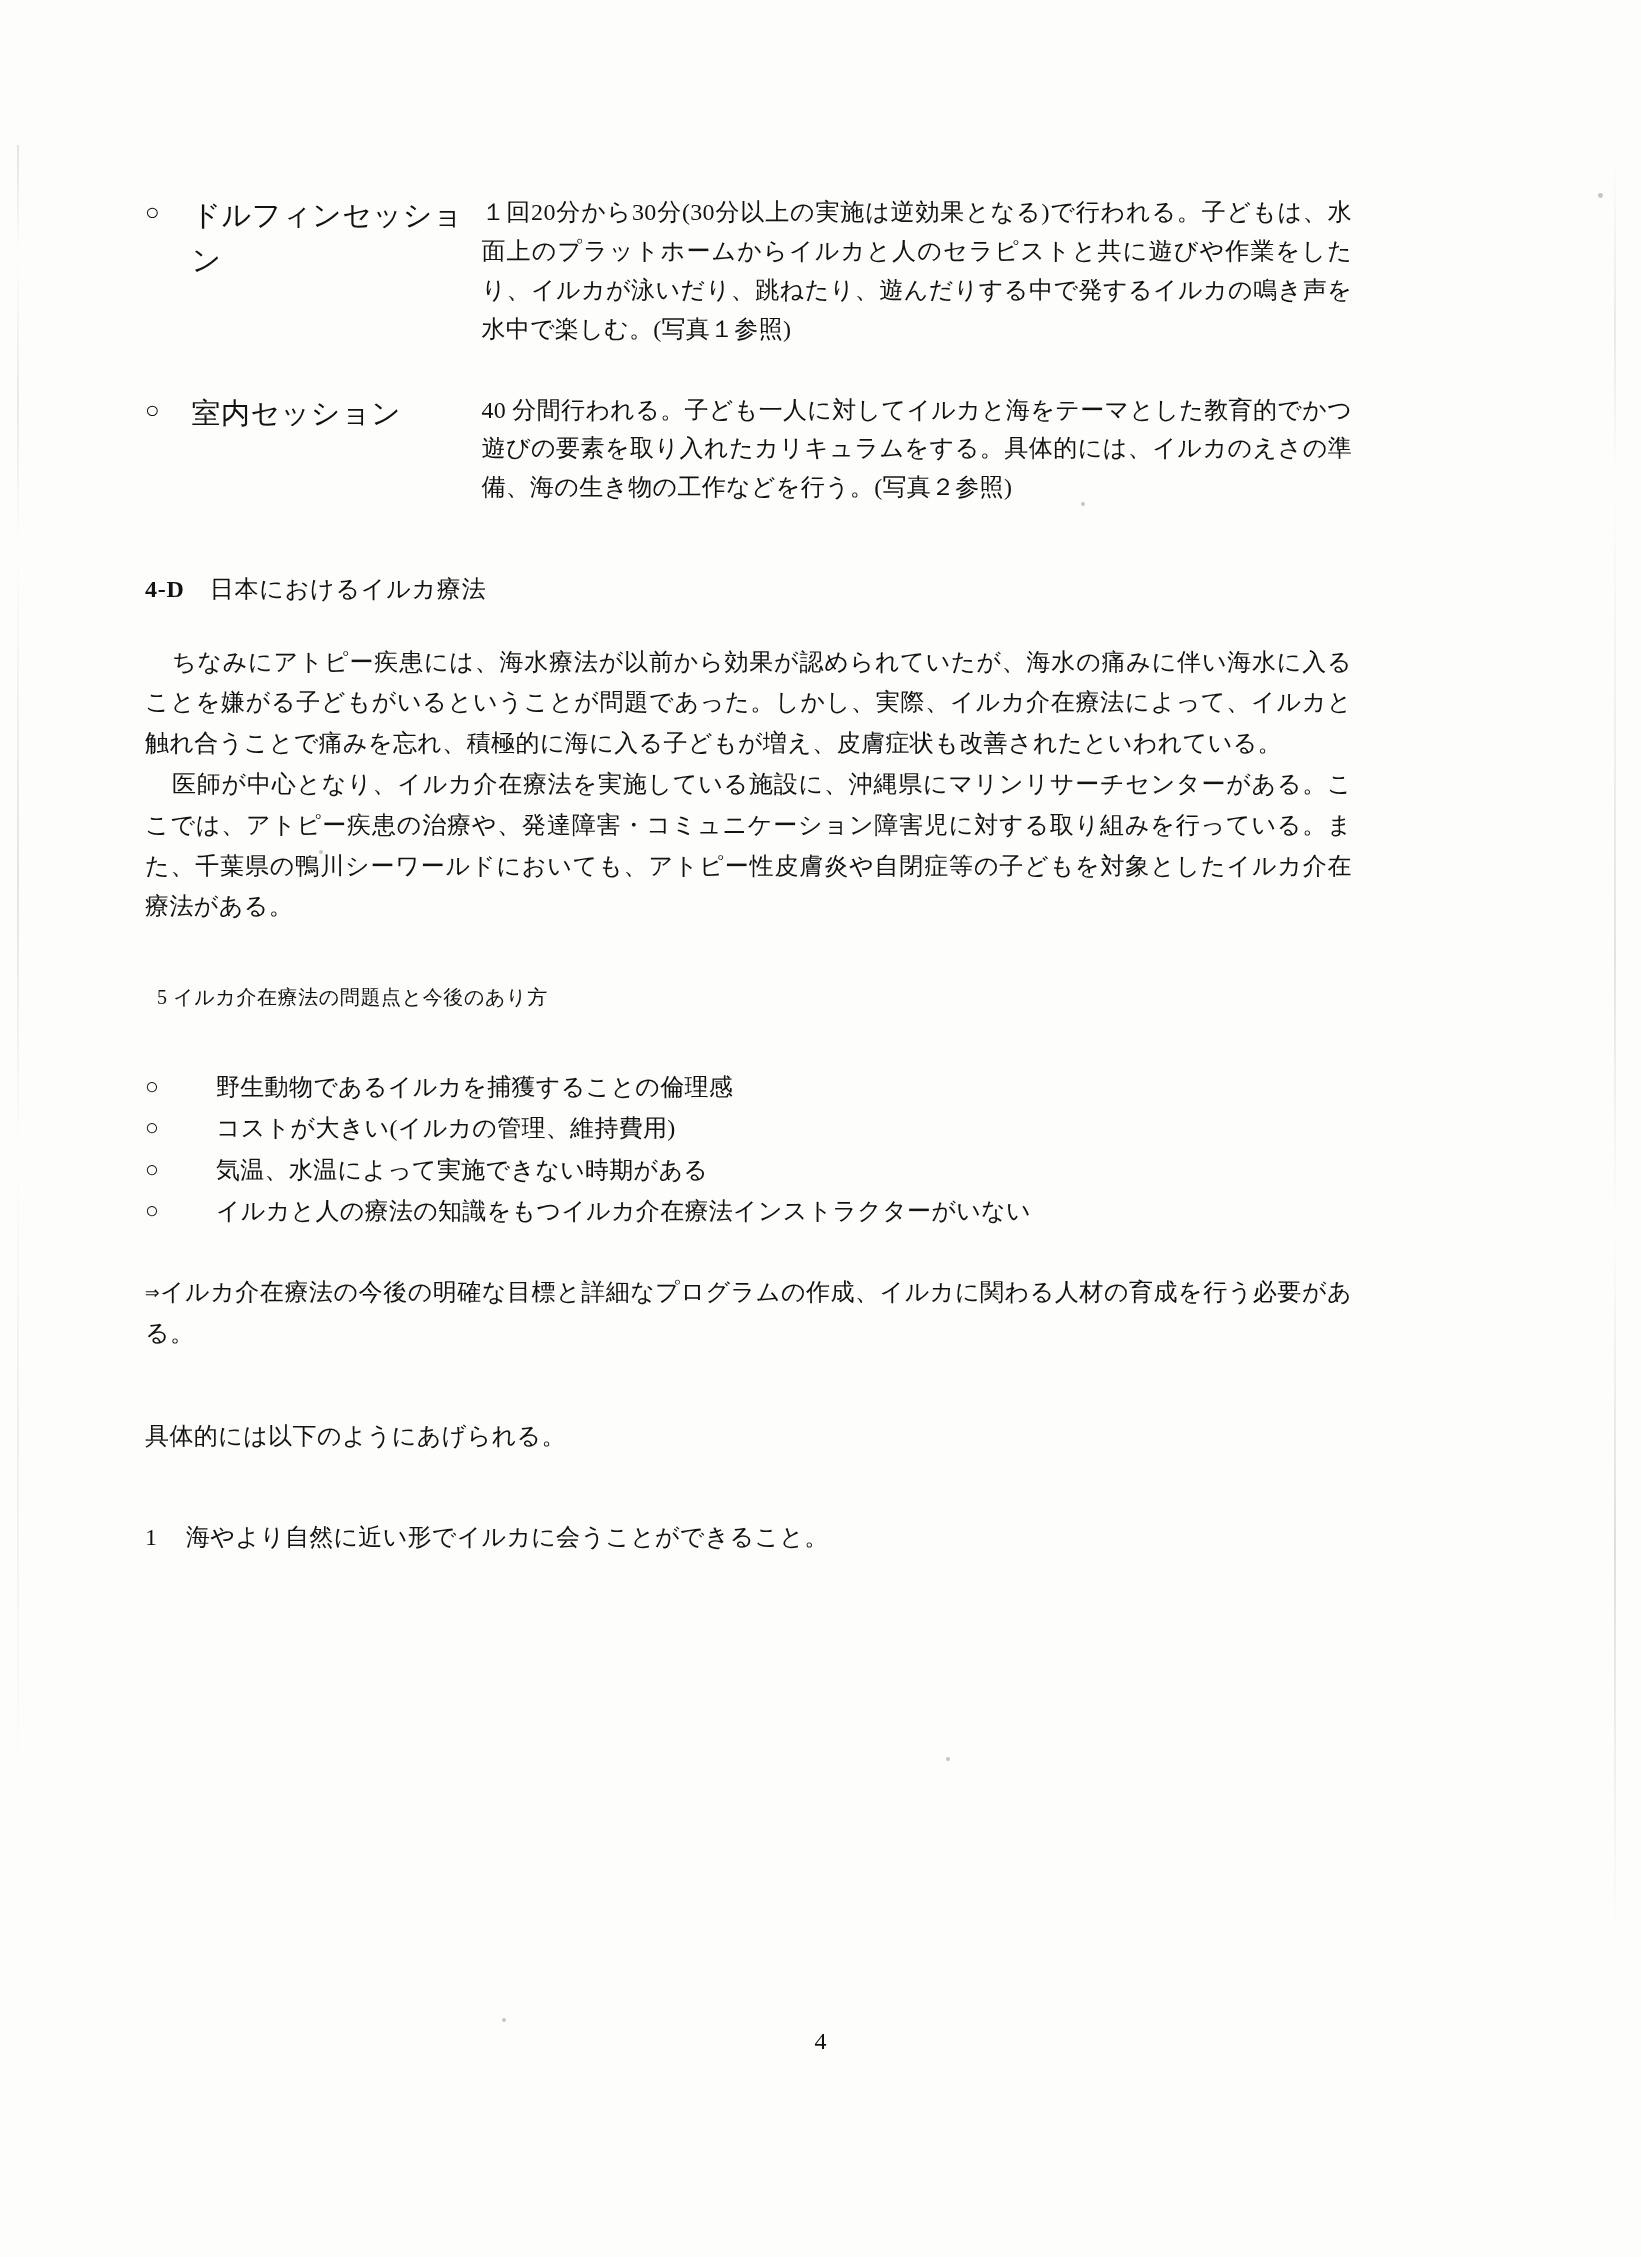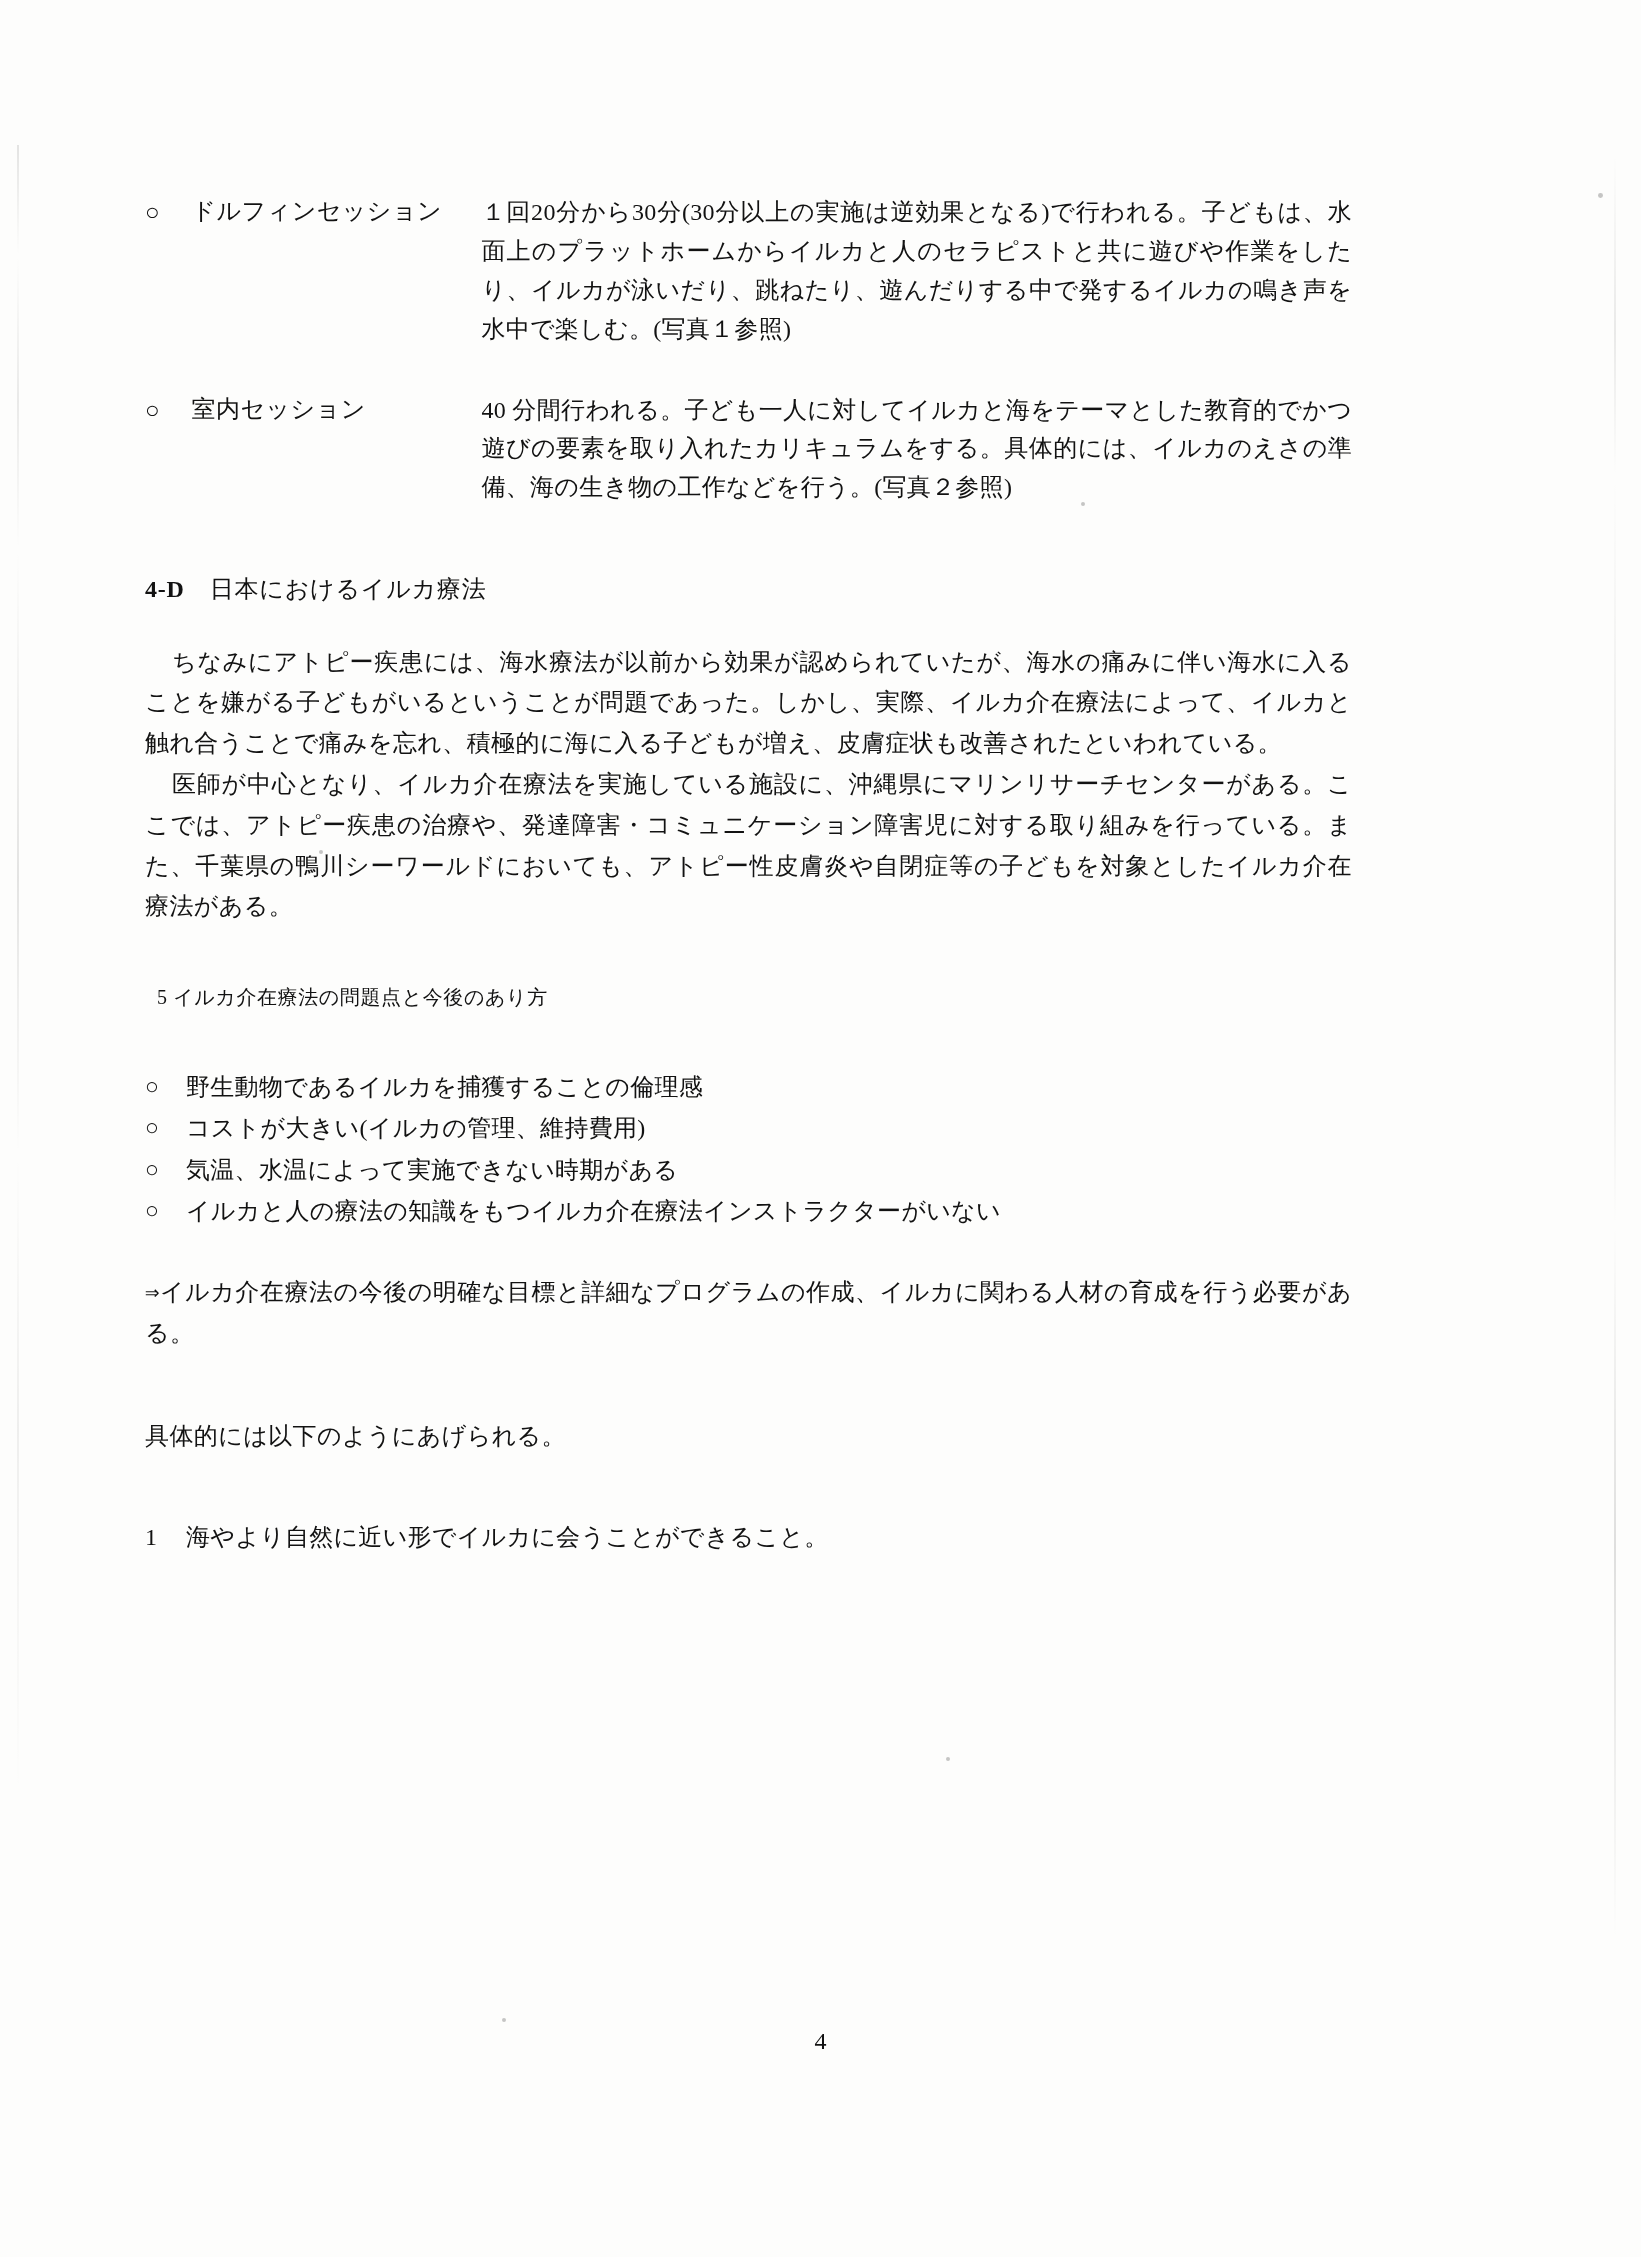--- a/index.html
+++ b/index.html
@@ -58,21 +58,21 @@
   }
   .bullet-circle {
     flex: 0 0 auto;
     width: 29px;
     font-size: 24px;
     line-height: 1.55;
     padding-top: 1px;
   }
   .session-label {
     flex: 0 0 auto;
-    font-size: 24px;
+    font-size: 29px;
     line-height: 1.55;
     letter-spacing: 0.5px;
     padding-left: 17.4px;
   }
   .label-w1 { width: 290px; }
   .label-w2 { width: 290px; }
   .session-body {
     flex: 1 1 auto;
     font-size: 24px;
     line-height: 1.62;
@@ -128,20 +128,21 @@
     margin: 0;
   }
   ul.issue-list li .mark {
     flex: 0 0 auto;
     width: 41px;
     font-size: 23px;
   }
   ul.issue-list li .txt {
     flex: 1 1 auto;
     letter-spacing: 0.3px;
+    margin-left: 30px;
   }
 
   .arrow-para {
     font-size: 24px;
     line-height: 1.70;
     letter-spacing: 0.4px;
     text-align: justify;
     margin: 0;
     font-family: Liberation Mono, monospace;
   }

